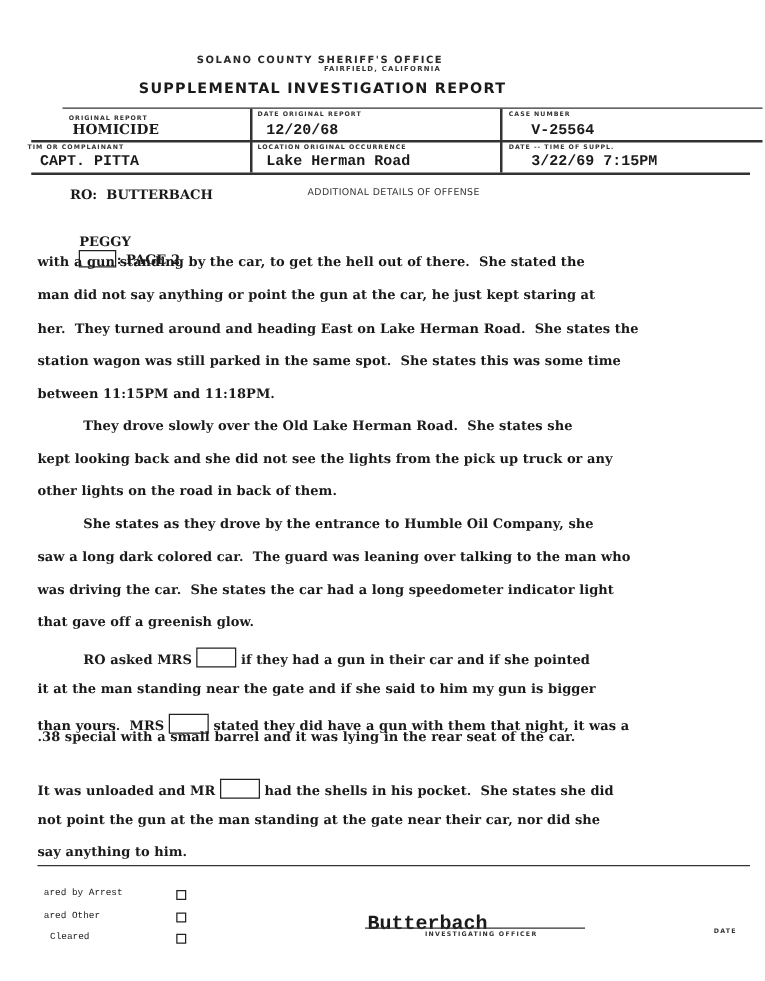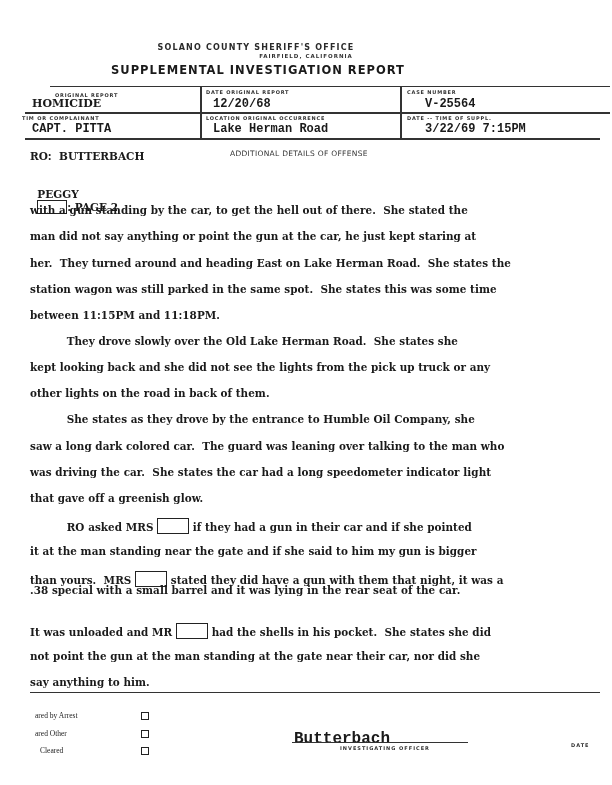--- a/index.html
+++ b/index.html
@@ -31,36 +31,38 @@
       font-size: 5px; font-weight: bold; letter-spacing: 0.8px; color: #333;
       white-space: nowrap;
     }
     .fval {
       position: absolute; font-family: "Liberation Mono", monospace;
       font-size: 12px; font-weight: bold; color: #1a1a1a; white-space: nowrap;
     }
     .serif-bold {
       font-family: "DejaVu Serif", serif; font-weight: bold; font-size: 11.5px;
       color: #1a1a1a;
+      margin-left: 26px;
     }
     .addl {
       font-family: "DejaVu Sans", sans-serif; font-size: 7.5px; color: #333;
       letter-spacing: 0.3px;
+      margin-left: 16px;
     }
     .line {
       position: absolute; left: 30px;
       font-family: "DejaVu Serif", serif; font-weight: bold; font-size: 10.4px;
       color: #1a1a1a; white-space: pre; letter-spacing: 0.05px;
     }
     .redact {
       display: inline-block; width: 30px; height: 14px; border: 1px solid #222;
       vertical-align: -3px; background: #fff;
     }
     .cb-label {
-      position: absolute; font-family: Liberation Serif, serif;
+      position: absolute; font-family: Liberation Mono, monospace;
       font-size: 7.5px; color: #222;
     }
     .checkbox {
       position: absolute; width: 6px; height: 6px; border: 1.2px solid #222;
       background: #fff;
     }
     .small-caps-label {
       position: absolute; font-family: "DejaVu Sans", sans-serif;
       font-size: 5px; font-weight: bold; letter-spacing: 1px; color: #333;
     }

